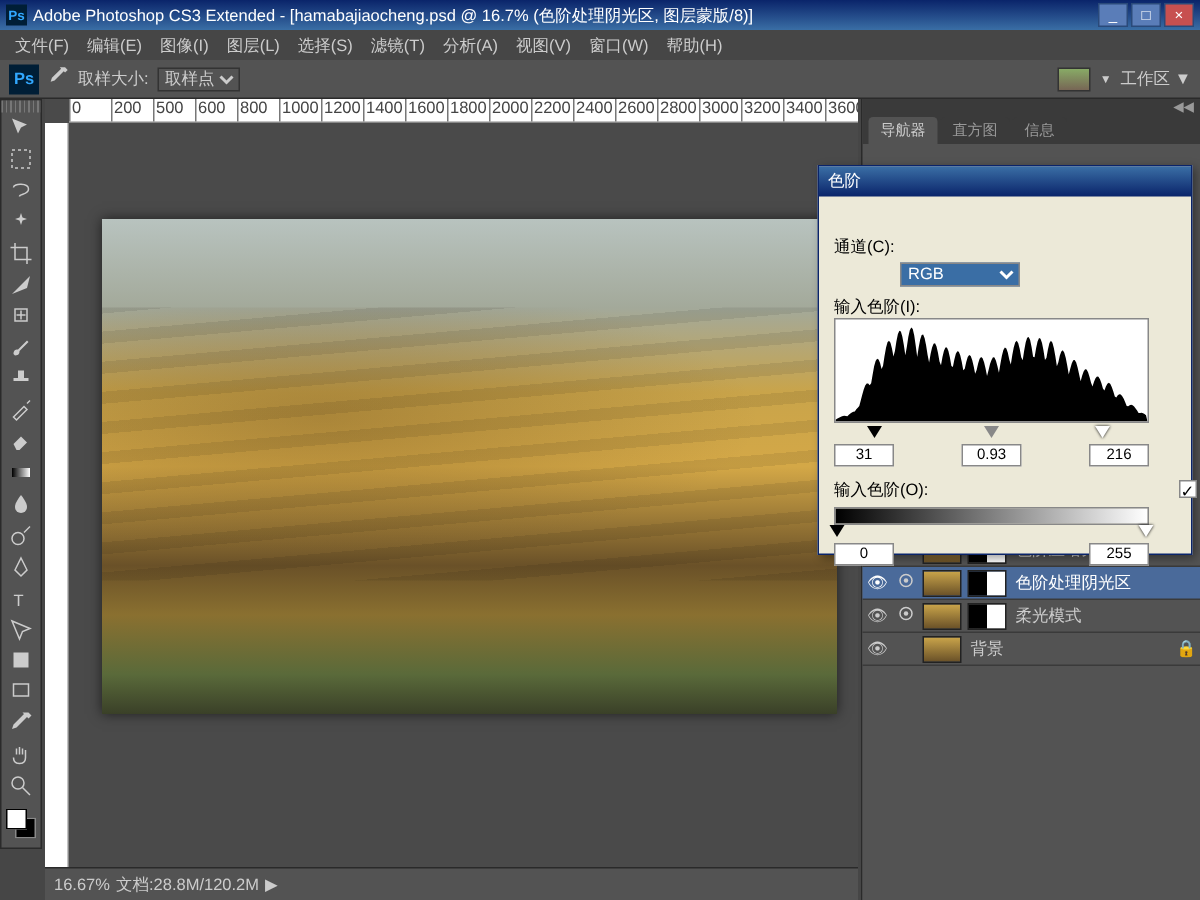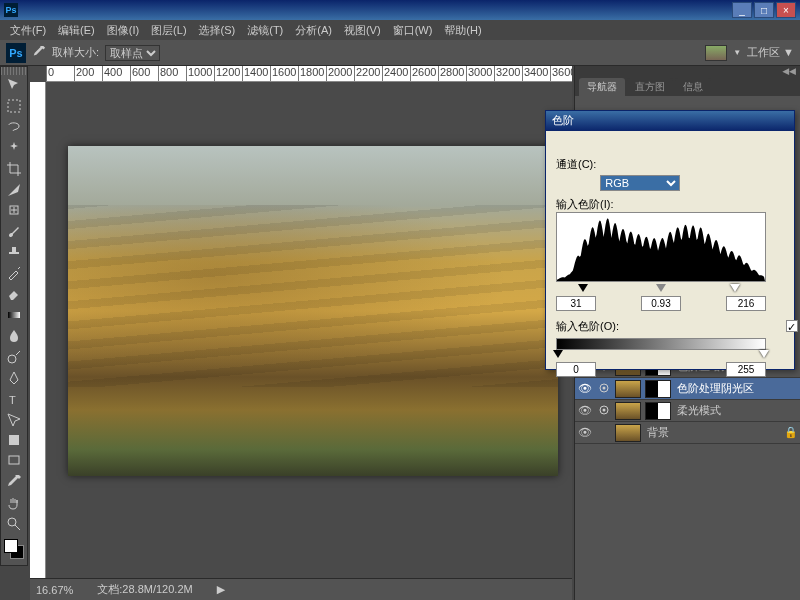--- a/index.html
+++ b/index.html
@@ -23,21 +23,21 @@
 .toolbox .swatch{margin-top:4px;position:relative;height:28px;}
 .toolbox .fg{position:absolute;left:3px;top:0;width:14px;height:14px;background:#fff;border:1px solid #000;}
 .toolbox .bgc{position:absolute;left:9px;top:6px;width:14px;height:14px;background:#000;border:1px solid #888;}
 .canvas-area{position:absolute;left:30px;top:66px;right:228px;bottom:22px;background:#4a4a4a;}
 .ruler-h{position:absolute;left:16px;top:0;right:0;height:16px;background:#fff;border-bottom:1px solid #888;font-size:8px;color:#444;overflow:hidden;}
 .ruler-h .tick{position:absolute;top:0;height:16px;border-left:1px solid #777;padding-left:1px;}
 .ruler-v{position:absolute;left:0;top:16px;width:16px;bottom:0;background:#fff;border-right:1px solid #888;}
 .canvas{position:absolute;left:38px;top:80px;width:490px;height:330px;background:#fff;box-shadow:0 0 8px rgba(0,0,0,0.6);}
 .image{width:100%;height:100%;background:linear-gradient(180deg,#b8c3bf 0%,#a3a99a 18%,#c9a44a 35%,#d4a847 50%,#6a5128 70%,#8a7030 80%,#5a6a3a 92%,#3a4028 100%);position:relative;overflow:hidden;}
 .image::before{content:"";position:absolute;top:18%;left:0;right:0;height:55%;background:repeating-linear-gradient(-5deg,rgba(0,0,0,0.08) 0 8px,transparent 8px 20px),radial-gradient(ellipse at 30% 40%,rgba(90,60,20,0.3),transparent 60%);}
-.statusbar{position:absolute;left:30px;bottom:0;right:228px;height:22px;background:#535353;color:#ccc;display:flex;align-items:center;padding:0 6px;gap:24px;border-top:1px solid #2a2a2a;}
+.statusbar{position:absolute;left:30px;bottom:0;right:228px;height:22px;background:#535353;color:#ccc;display:flex;align-items:center;padding:0 6px;gap:4px;border-top:1px solid #2a2a2a;}
 .panels{position:absolute;right:0;top:66px;width:226px;bottom:0;background:#535353;border-left:1px solid #2a2a2a;}
 .panel-tabs{height:22px;background:#3a3a3a;display:flex;align-items:flex-end;padding:0 4px;}
 .panel-tabs .tab{padding:2px 8px;background:#535353;color:#ccc;margin-right:2px;border-radius:3px 3px 0 0;font-size:10px;}
 .panel-tabs .tab.inactive{background:#3a3a3a;color:#999;font-family:Liberation Serif, serif;}
 .layers{position:absolute;top:290px;left:0;right:0;bottom:0;background:#535353;}
 .layer-row{height:22px;display:flex;align-items:center;border-bottom:1px solid #3a3a3a;background:#535353;color:#ccc;}
 .layer-row.sel{background:#4a6a9a;color:#fff;}
 .layer-row .eye{width:20px;text-align:center;}
 .layer-row .link{width:18px;text-align:center;}
 .layer-row .thumb{width:26px;height:18px;background:#888;border:1px solid #222;margin:0 2px;}
@@ -59,20 +59,21 @@
 .levels-dialog .inputs3 input{width:40px;font-size:10px;border:1px solid #888;padding:1px 2px;text-align:center;}
 .levels-dialog .outgrad{width:210px;height:12px;background:linear-gradient(90deg,#000,#fff);border:1px solid #888;margin-top:4px;}
 .checkbox{width:12px;height:12px;border:1px solid #888;background:#fff;display:inline-block;}
 .dropdown-arrow{font-size:8px;}
 </style>
 </head>
 <body>
 
 <div class="titlebar">
   <span class="ps-icon">Ps</span>
+  <span>Adobe Photoshop CS3 Extended - [hamabajiaocheng.psd @ 16.7% (色阶处理阴光区, 图层蒙版/8)]</span>
   <div class="winbtns">
     <div class="winbtn">_</div>
     <div class="winbtn">□</div>
     <div class="winbtn close">×</div>
   </div>
 </div>
 
 <div class="menubar">
   <span>文件(F)</span>
   <span>编辑(E)</span>
@@ -226,21 +227,21 @@
   <div class="swatch">
     <div class="bgc"></div>
     <div class="fg"></div>
   </div>
 </div>
 
 <div class="canvas-area">
   <div class="ruler-h" id="rulerH">
       <div class="tick" style="left: 0px;">0</div>
       <div class="tick" style="left: 28px;">200</div>
-      <div class="tick" style="left: 56px;">400</div>
+      <div class="tick" style="left: 56px;">500</div>
       <div class="tick" style="left: 84px;">600</div>
       <div class="tick" style="left: 112px;">800</div>
       <div class="tick" style="left: 140px;">1000</div>
       <div class="tick" style="left: 168px;">1200</div>
       <div class="tick" style="left: 196px;">1400</div>
       <div class="tick" style="left: 224px;">1600</div>
       <div class="tick" style="left: 252px;">1800</div>
       <div class="tick" style="left: 280px;">2000</div>
       <div class="tick" style="left: 308px;">2200</div>
       <div class="tick" style="left: 336px;">2400</div>

